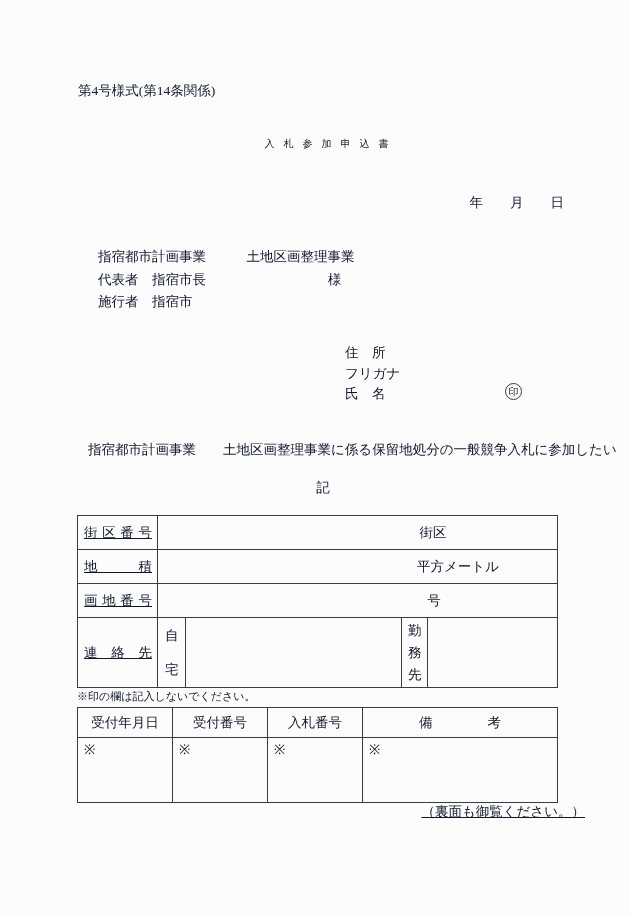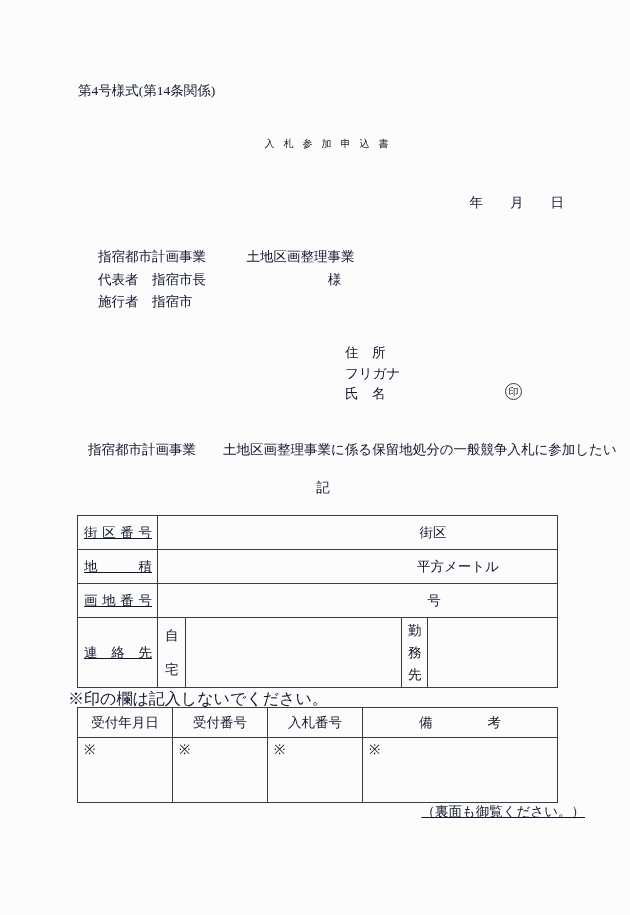--- a/index.html
+++ b/index.html
@@ -39,21 +39,21 @@
   .table1 { left:77px; top:515px; }
   .table1 th { text-align:left; }
   .jlabel { display:inline-block; width:68px; margin-left:6px; text-align:justify; text-align-last:justify;text-decoration:underline; }
   .value-cell { position:relative; }
   .unit { position:absolute; top:50%; transform:translate(-50%,-50%); white-space:nowrap; }
   .vwrap { text-align:center; }
   .vtext { display:inline-block; width:1.05em; word-break:break-all; white-space:normal; text-align:right; }
   .v2 { line-height:34px; }
   .v3 { line-height:22px; }
 
-  .between-note { left:68px; top:691px; font-size:16px; }
+  .between-note { left:77px; top:691px; font-size:11px; }
 
   .table2 { left:77px; top:707px; }
   .table2 th { text-align:center; height:29px; }
   .table2 td { vertical-align:top; text-align:left; padding:5px 6px; height:65px; box-sizing:border-box; }
   .jhead { display:inline-block; width:82px; text-align:justify; text-align-last:justify; }
 
   .back-note { right:77px; top:805px;text-decoration:underline; }
 </style>
 </head>
 <body>

